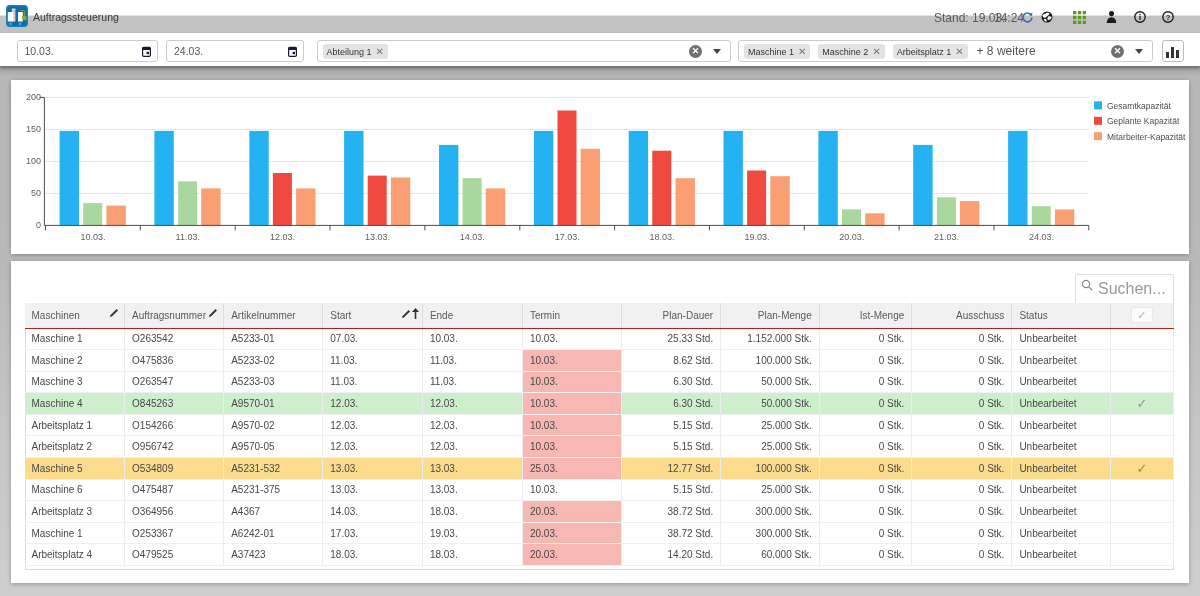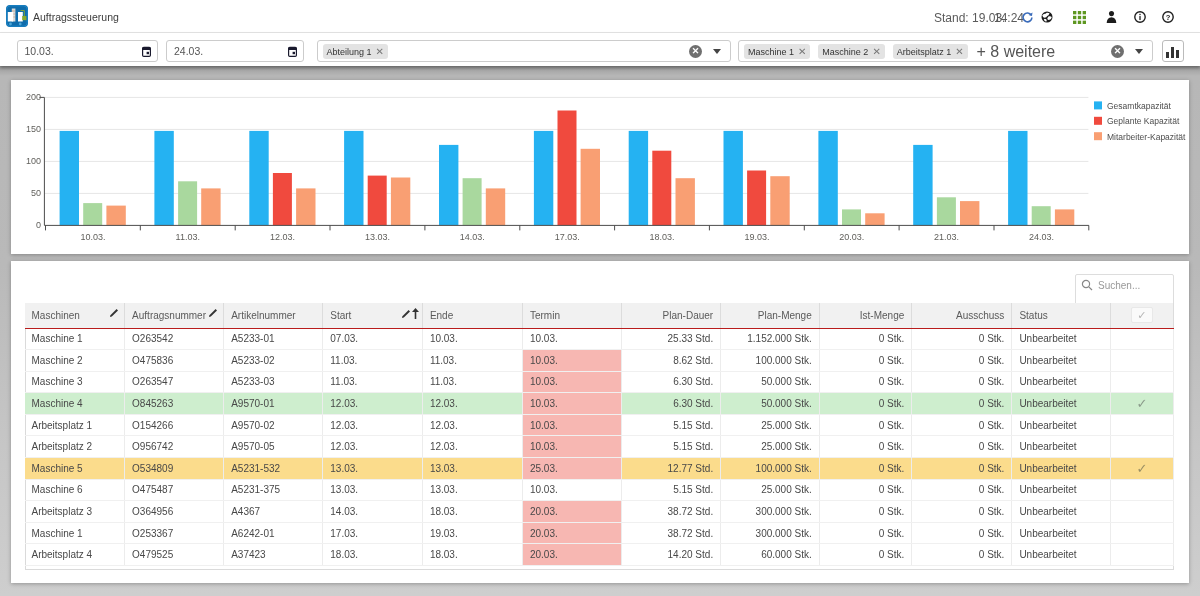--- a/index.html
+++ b/index.html
@@ -1,35 +1,35 @@
 <!DOCTYPE html>
 <html><head><meta charset="utf-8"><style>
 *{margin:0;padding:0;box-sizing:border-box;}
 html,body{width:1200px;height:596px;overflow:hidden;}
 body{font-family:"Liberation Sans",sans-serif;background:#c2c2c2;position:relative;}
 .bg{position:absolute;left:0;top:66px;width:1200px;height:530px;background:linear-gradient(180deg,#9c9c9c 0px,#b7b7b7 10px,#b9b9b9 200px,#c6c6c6 380px,#cecece 529px);}
-.topbar{position:absolute;left:0;top:0;width:1200px;height:33px;background:#fff;border-bottom:1px solid #e4e4e4;}
+.topbar{position:absolute;left:0;top:0;width:1200px;height:16px;background:#fff;border-bottom:1px solid #e4e4e4;}
 .logo{position:absolute;left:6px;top:5px;width:22px;height:22px;}
 .apptitle{position:absolute;left:33px;top:11px;font-size:10.5px;color:#3c3c3c;}
 .stand{position:absolute;top:11px;font-size:12px;color:#5a5a5a;}
 .hicon{position:absolute;top:10px;}
 .filterbar{position:absolute;left:0;top:33px;width:1200px;height:33px;background:#fff;box-shadow:0 2px 3px rgba(0,0,0,.35);}
 .finput{position:absolute;top:6.5px;height:22px;background:#fff;border:1px solid #ccc;border-radius:3px;font-size:10.5px;color:#555;}
 .finput .ph{position:absolute;left:7px;top:4.5px;}
 .calico{position:absolute;right:6px;top:5px;}
 .chip{display:inline-block;background:#e3e3e3;border-radius:3px;height:15px;line-height:15px;padding:0 4px;margin:3px 0 0 5px;font-size:9px;color:#333;white-space:nowrap;}
 .chip .x{color:#777;font-size:10px;margin-left:4px;}
-.morelbl{display:inline-block;font-size:16px;color:#555;margin-left:6px;vertical-align:top;line-height:21px;}
+.morelbl{display:inline-block;font-size:12px;color:#555;margin-left:6px;vertical-align:top;line-height:21px;}
 .clearx{position:absolute;width:13px;height:13px;border-radius:50%;background:#6f6f6f;color:#fff;top:4px;font-size:9px;line-height:13px;text-align:center;font-weight:bold;}
 .caret{position:absolute;top:8.5px;width:0;height:0;border-left:4px solid transparent;border-right:4px solid transparent;border-top:5px solid #444;}
 .chartbtn{position:absolute;left:1162px;top:39.5px;width:21.5px;height:22px;background:#fff;border:1px solid #bbb;border-radius:3px;}
 .card{position:absolute;background:#fff;border-radius:0;box-shadow:0 1px 4px rgba(0,0,0,.28);}
 #chartcard{left:11px;top:80px;width:1177.5px;height:173.5px;}
 #tablecard{left:11px;top:261px;width:1177.5px;height:322px;}
-.search{position:absolute;left:1064px;top:13px;width:99px;height:34px;border:1px solid #ddd;border-radius:2px;font-size:10px;color:#999;text-align:center;}
+.search{position:absolute;left:1064px;top:13px;width:99px;height:34px;border:1px solid #ddd;border-radius:2px;font-size:16px;color:#999;text-align:center;}
 .search .mg{position:absolute;left:5px;top:4px;}
 .search .ph{position:absolute;left:22px;top:4.5px;}
 table{border-collapse:collapse;table-layout:fixed;position:absolute;left:13.5px;top:42px;width:1149.5px;font-size:10px;color:#484848;}
 .twrap{position:absolute;left:13.5px;top:42px;width:1149.5px;height:267px;border:1px solid #dadada;}
 th{background:#f1f1f1;font-weight:normal;color:#5a5a5a;text-align:left;height:25px;padding:0 0 0 7px;border-right:1px solid #dcdcdc;border-bottom:1px solid #b91c1c;position:relative;white-space:nowrap;}
 th.num{text-align:right;padding:0 7px 0 0;}
 td{height:21.6px;padding:0 0 0 7px;border-right:1px solid #ececec;border-bottom:1px solid #f0f0f0;white-space:nowrap;overflow:hidden;}
 td.num{text-align:right;padding:0 7px 0 0;}
 tr.hl-green td{background:#ceeece;}
 tr.hl-yellow td{background:#fbdc8c;}

